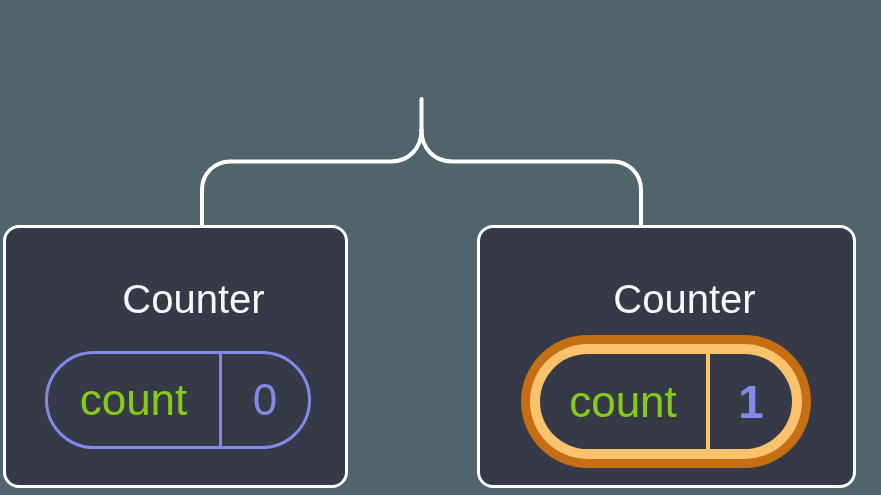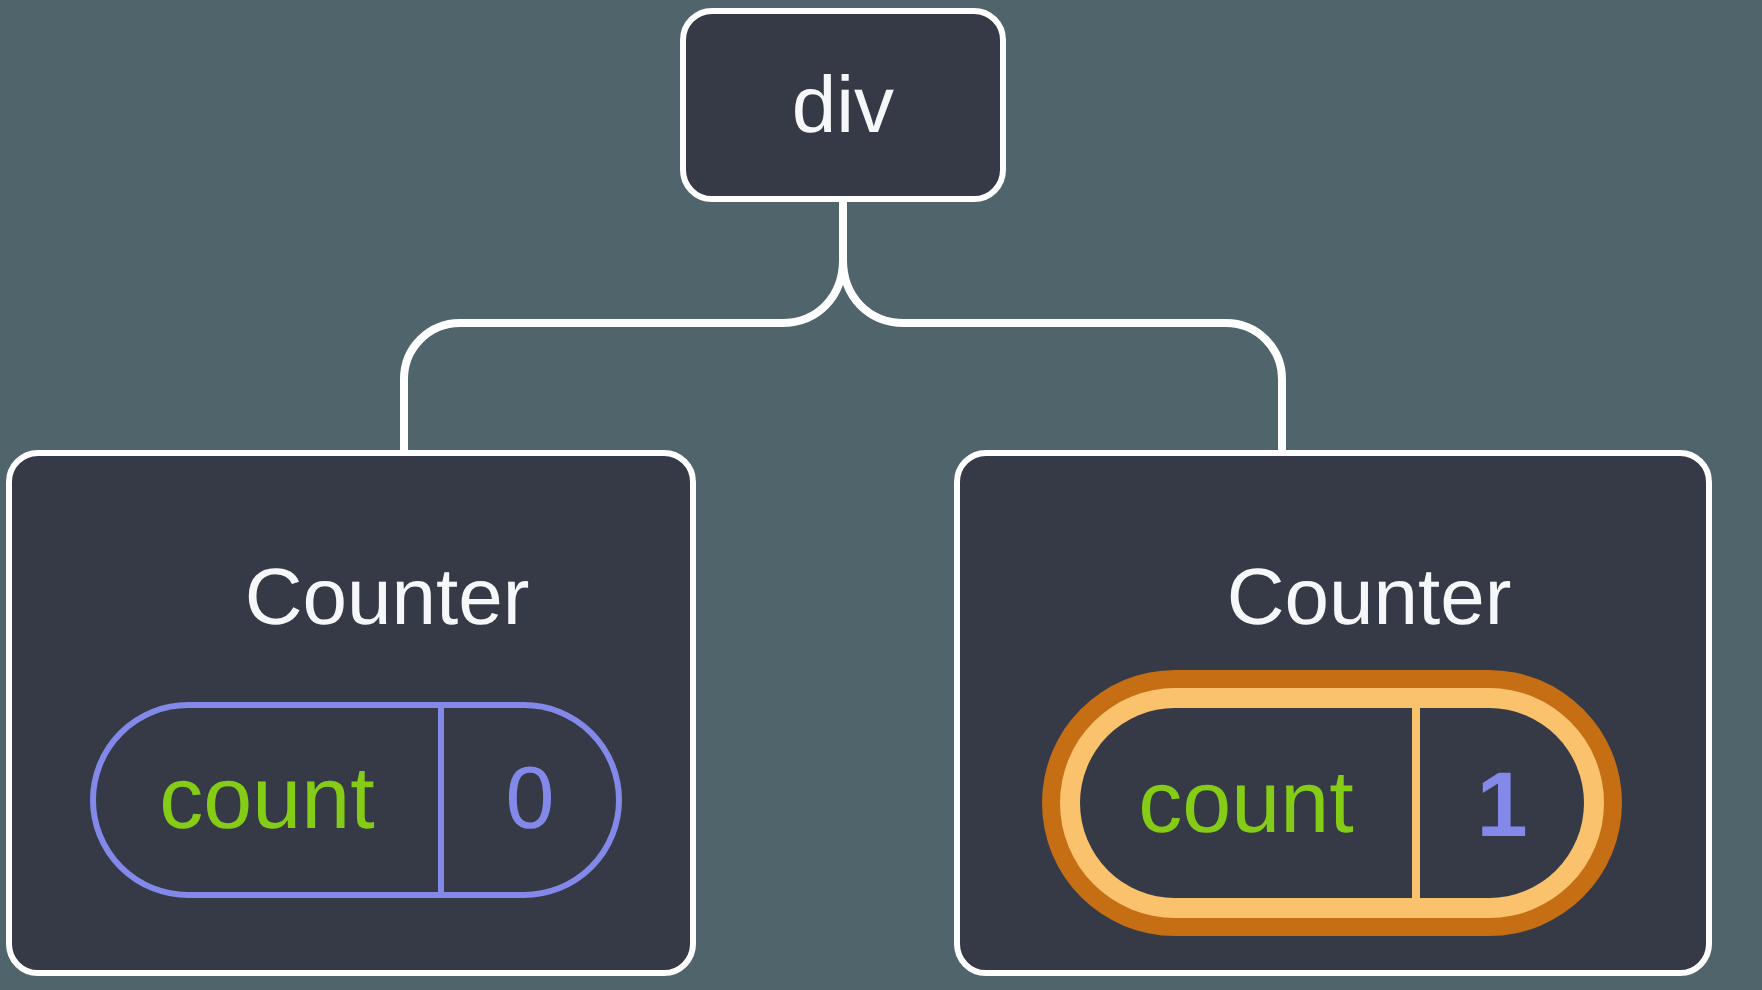--- a/index.html
+++ b/index.html
@@ -149,23 +149,20 @@
       <path d="M421.5 99 L421.5 130"></path>
       <path d="M421.5 130 C421.5 148 409 161.5 391 161.5 L230 161.5 C214.5 161.5 202 174 202 189.5 L202 227"></path>
       <path d="M421.5 130 C421.5 148 434 161.5 452 161.5 L613 161.5 C628.5 161.5 641 174 641 189.5 L641 227"></path>
     </g>
     <g fill="#fabd62">
       <path d="M 816 321 C 818 331 823 336 833 338 C 823 340 818 345 816 355 C 814 345 809 340 799 338 C 809 336 814 331 816 321 Z"></path>
       <path d="M 833 355 C 834.3 361.3 837.2 364.2 843.5 365.5 C 837.2 366.8 834.3 369.7 833 376 C 831.7 369.7 828.8 366.8 822.5 365.5 C 828.8 364.2 831.7 361.3 833 355 Z"></path>
     </g>
   </svg>
 
-  <div class="node root-node">
-    <span class="root-label">div</span>
-  </div>
 
   <div class="node counter-node-left">
     <div class="counter-title">Counter</div>
     <div class="state-pill">
       <div class="pill-key-cell">
         <span class="pill-key">count</span>
       </div>
       <div class="pill-value-cell">
         <span class="pill-value">0</span>
       </div>

